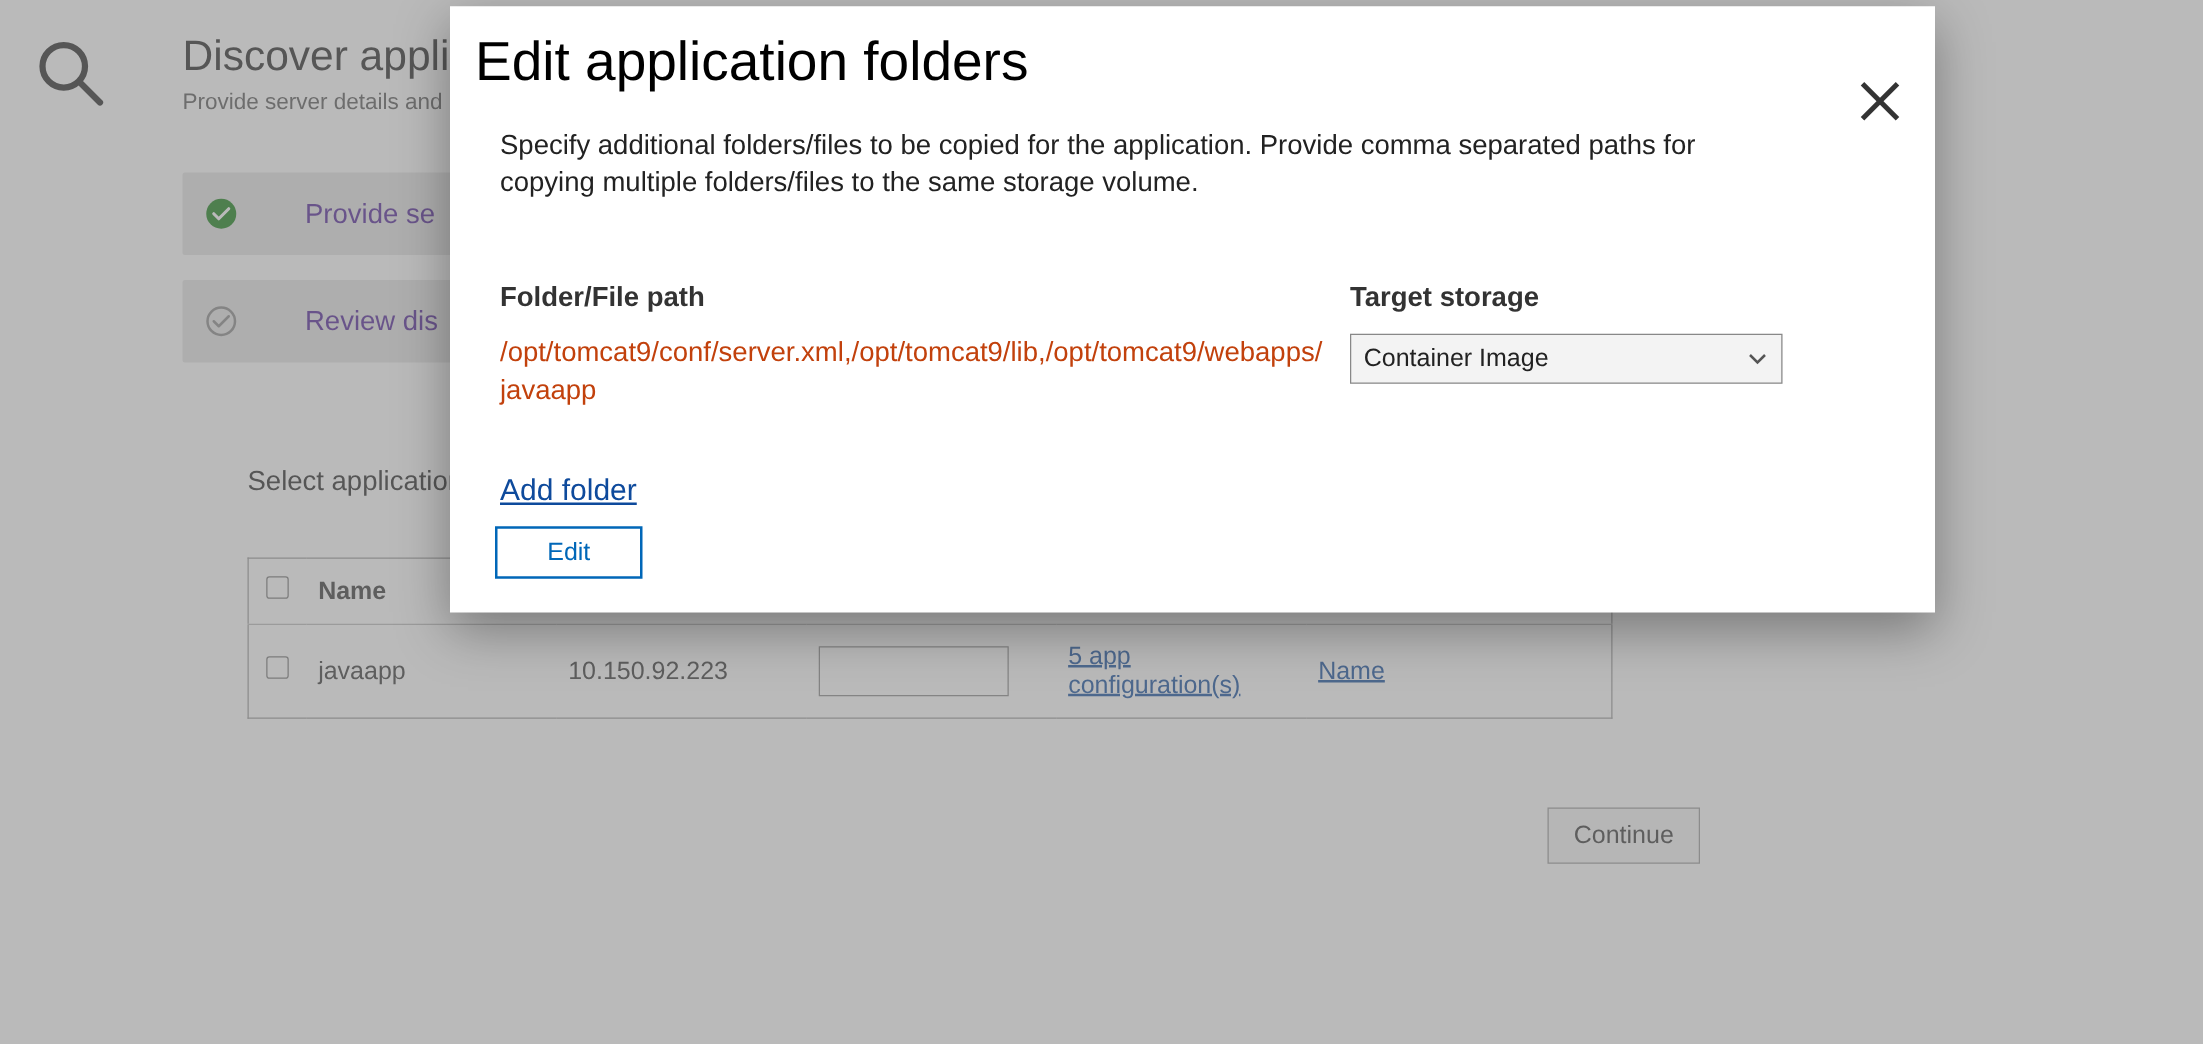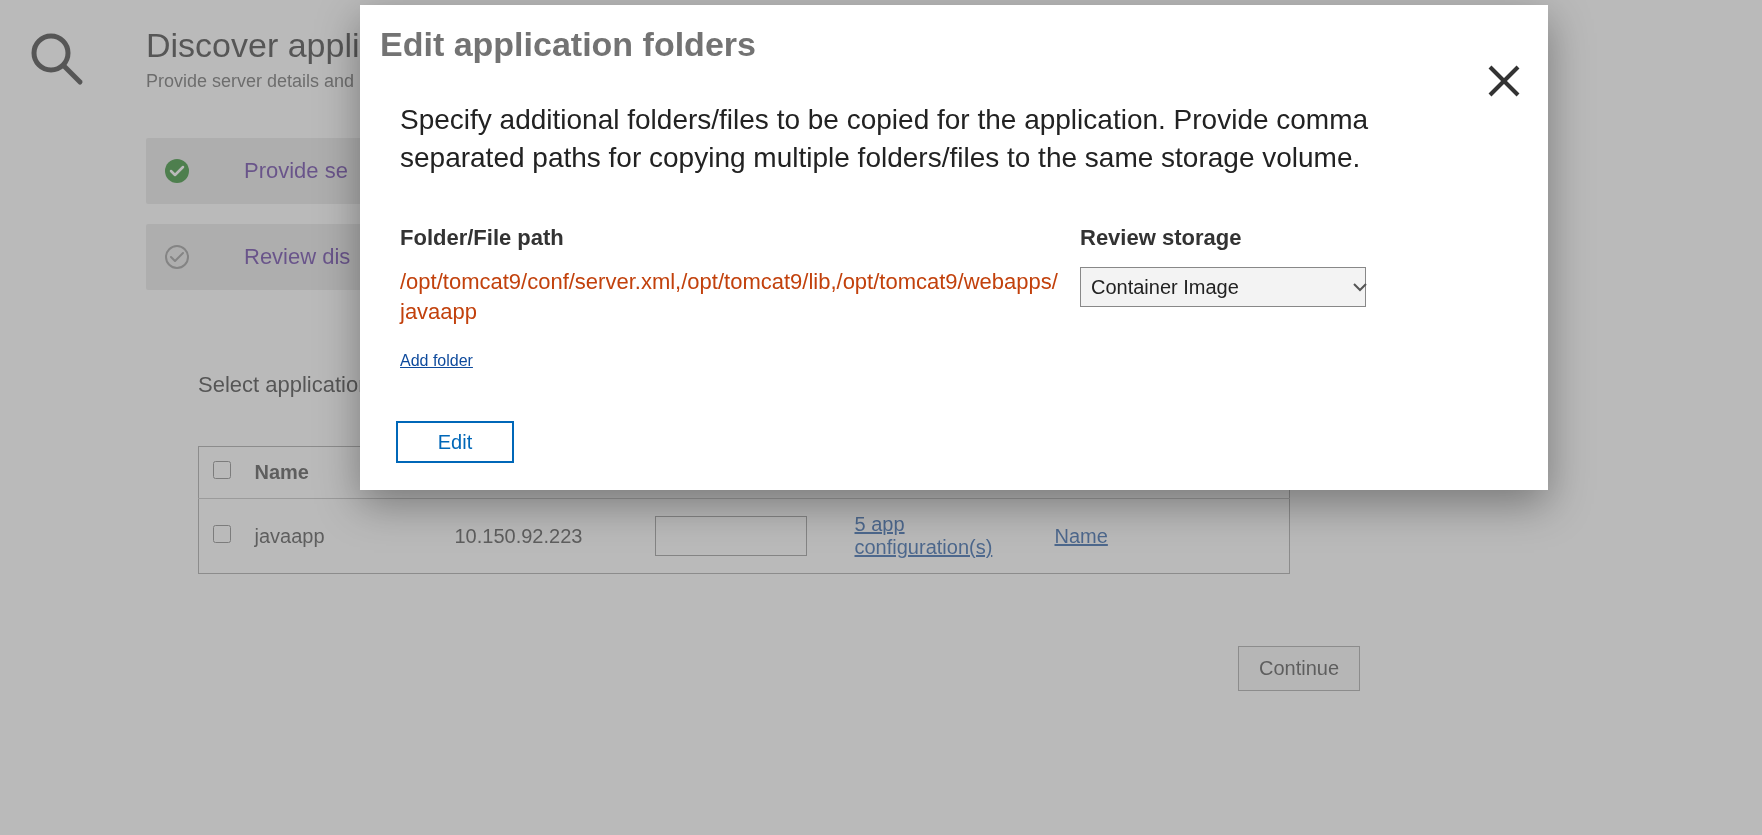--- a/index.html
+++ b/index.html
@@ -29,32 +29,32 @@
   .apps-table .cb-col { width: 46px; text-align: center; }
   .apps-table input[type=checkbox] { width: 18px; height: 18px; }
   .target-input { width: 152px; height: 40px; border: 1px solid #888; background: #fff; }
   .link { color: #0e4a9c; text-decoration: underline; cursor: pointer; }
 
   .continue-wrap { position: absolute; left: 1238px; top: 646px; }
   .continue-btn { font-size: 20px; padding: 10px 20px; background: #f6f6f6; border: 1px solid #999; color: #333; cursor: pointer; }
 
   
   .modal { position: absolute; left: 360px; top: 5px; width: 1188px; height: 485px; background: #ffffff; box-shadow: 0 14px 40px rgba(0,0,0,0.35); padding: 20px 20px 20px 20px; }
-  .modal-title { font-size: 34px; font-weight: 700; color: #737373; }
+  .modal-title { font-size: 44px; font-weight: 400; color: #000000; }
   .modal-close { position: absolute; right: 24px; top: 56px; width: 40px; height: 40px; cursor: pointer; color: #333; }
-  .modal-desc { position: absolute; left: 40px; top: 96px; right: 120px; font-size: 28px; color: #222; line-height: 1.35; }
+  .modal-desc { position: absolute; left: 40px; top: 96px; right: 120px; font-size: 22px; color: #222; line-height: 1.35; }
   .modal-grid { position: absolute; left: 40px; top: 220px; right: 40px; display: flex; gap: 20px; }
   .col-left { flex: 0 0 660px; }
   .col-right { flex: 0 0 300px; }
   .col-head { font-size: 22px; font-weight: 600; color: #333; margin-bottom: 16px; }
   .path-text { font-size: 22px; color: #c2410c; line-height: 1.35; word-break: break-all; }
   .select-wrap { position: relative; }
-  .storage-select { width: 286px; height: 40px; font-size: 20px; padding: 4px 10px; border: 1px solid #888; background: #f3f3f3; color: #222; appearance: none; -webkit-appearance: none; }
+  .storage-select { width: 346px; height: 40px; font-size: 20px; padding: 4px 10px; border: 1px solid #888; background: #f3f3f3; color: #222; appearance: none; -webkit-appearance: none; }
   .chevron { position: absolute; right: 10px; top: 10px; pointer-events: none; color: #555; }
-  .add-folder { position: absolute; left: 40px; top: 347px; font-size: 16px; }
+  .add-folder { position: absolute; left: 40px; top: 374px; font-size: 24px; }
   .save-btn { position: absolute; left: 36px; top: 416px; width: 118px; height: 42px; border: 2px solid #0067b8; background: #fff; color: #0067b8; font-size: 20px; cursor: pointer; }
 </style>
 </head>
 <body>
 
 <div class="bg-page">
 
   <div class="search-icon-wrap">
     <svg viewBox="0 0 60 60" width="60" height="60">
       <circle cx="25" cy="25" r="17" stroke="#222" stroke-width="5" fill="none"></circle>
@@ -138,21 +138,21 @@
   </div>
 
   <div class="modal-desc">Specify additional folders/files to be copied for the application. Provide comma separated paths for copying multiple folders/files to the same storage volume.</div>
 
   <div class="modal-grid">
     <div class="col-left">
       <div class="col-head">Folder/File path</div>
       <div class="path-text">/opt/tomcat9/conf/server.xml,/opt/tomcat9/lib,/opt/tomcat9/webapps/javaapp</div>
     </div>
     <div class="col-right">
-      <div class="col-head">Review storage</div>
+      <div class="col-head">Target storage</div>
       <div class="select-wrap">
         <select class="storage-select">
           <option>Container Image</option>
         </select>
         <span class="chevron">
           <svg viewBox="0 0 20 20" width="20" height="20">
               <path d="M4 7 L10 13 L16 7" stroke="#555" stroke-width="2" fill="none"></path>
             </svg>
         </span>
       </div>

